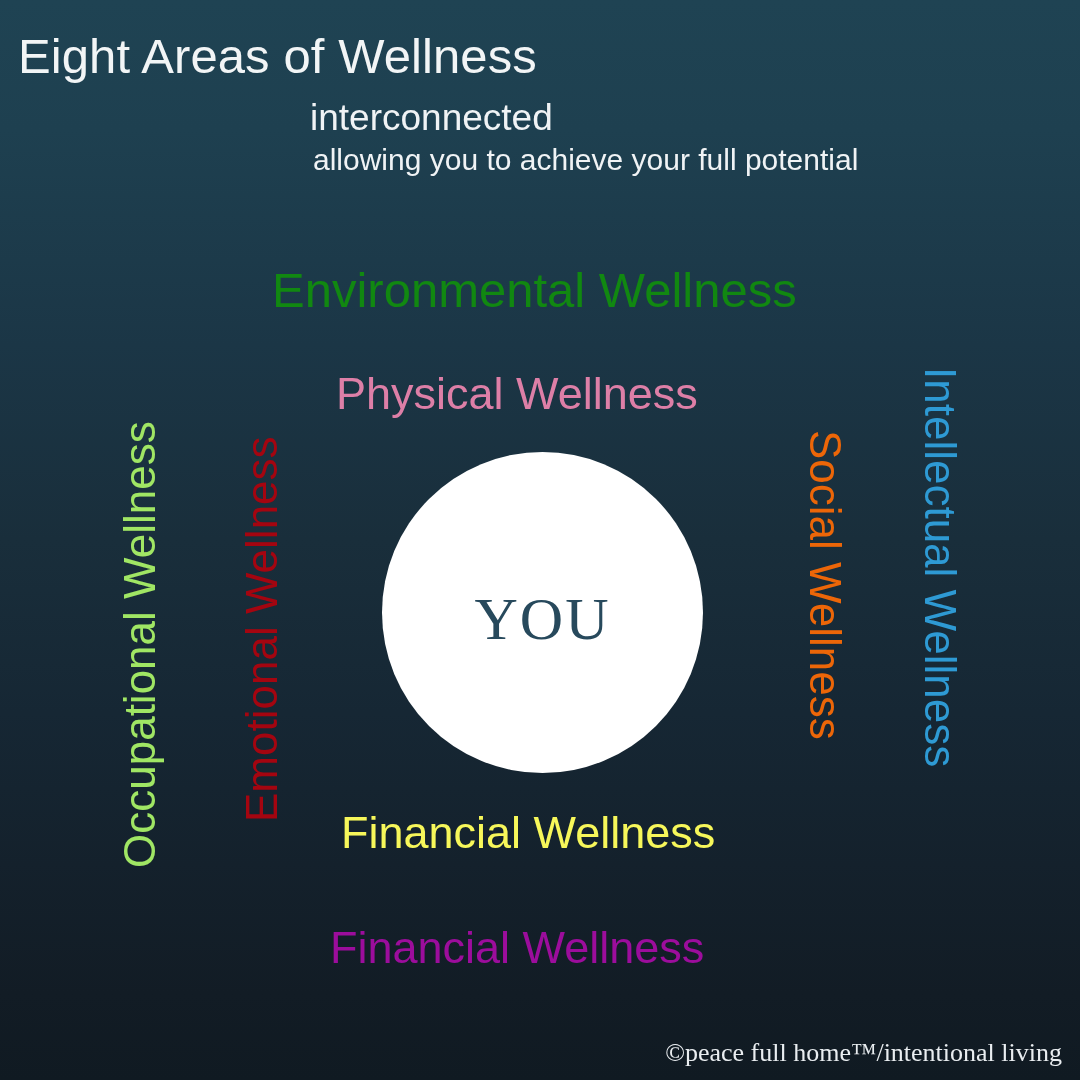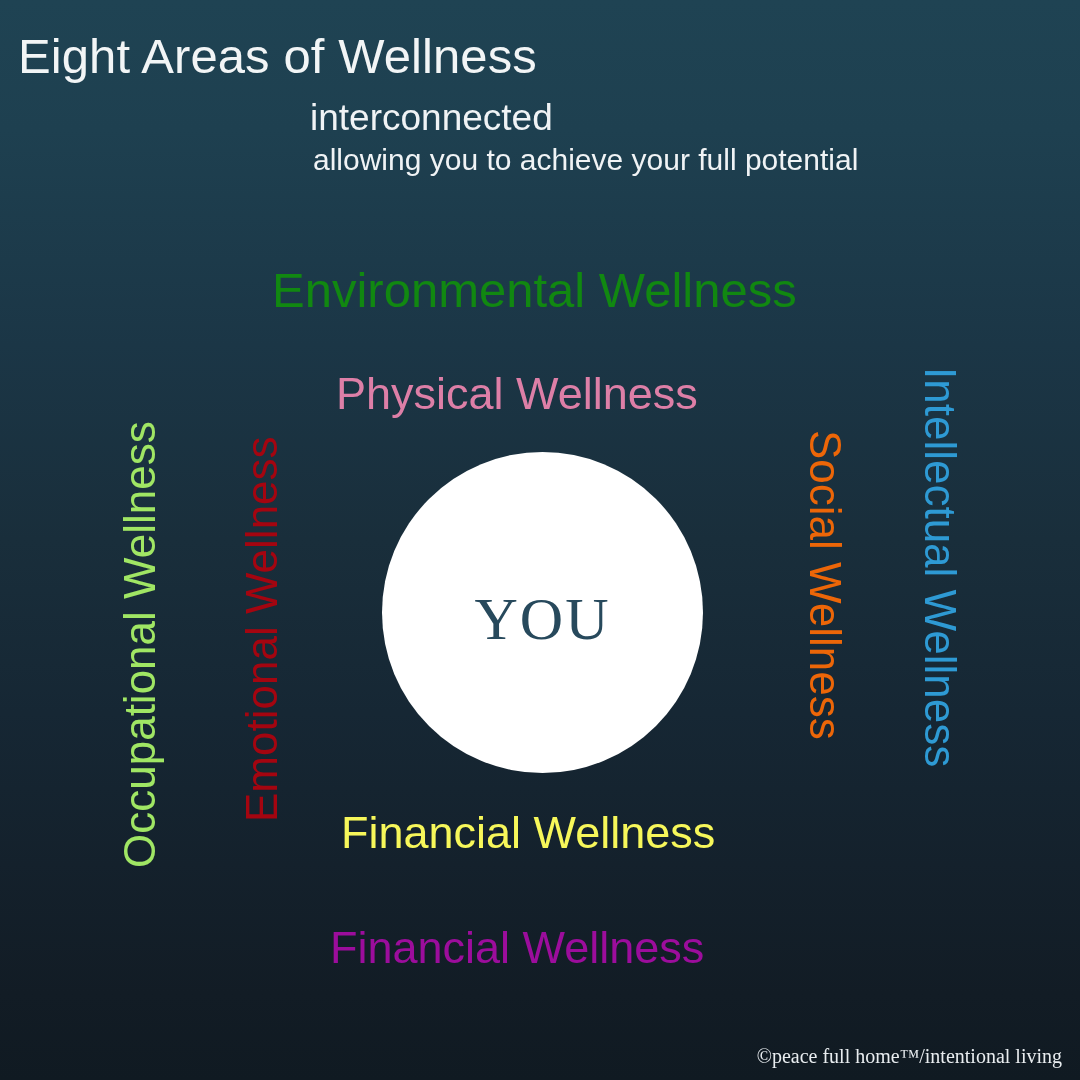--- a/index.html
+++ b/index.html
@@ -121,21 +121,21 @@
     user-select: none;
     margin-top: 12px;
   }
 
   
   .footer {
     position: absolute;
     right: 18px;
     bottom: 12px;
     font-family: "Liberation Serif", serif;
-    font-size: 20px;
+    font-size: 26px;
     color: #e9edf0;
     white-space: nowrap;
   }
 </style>
 </head>
 <body>
 
 <div id="canvas">
 
   <div class="title">Eight Areas of Wellness</div>

